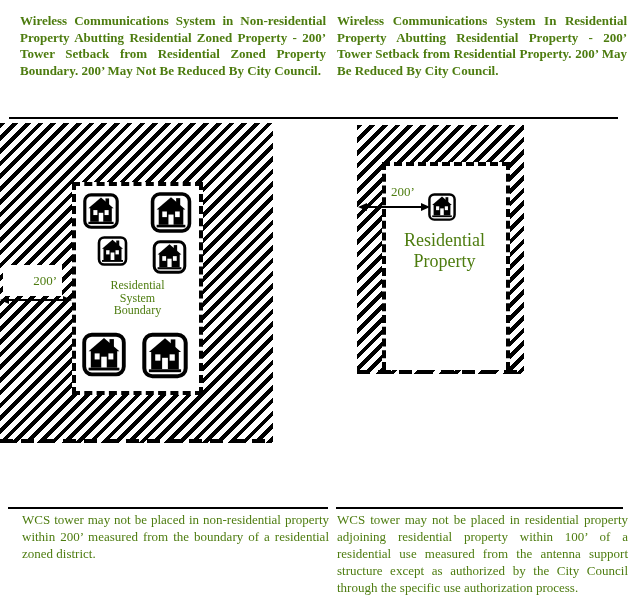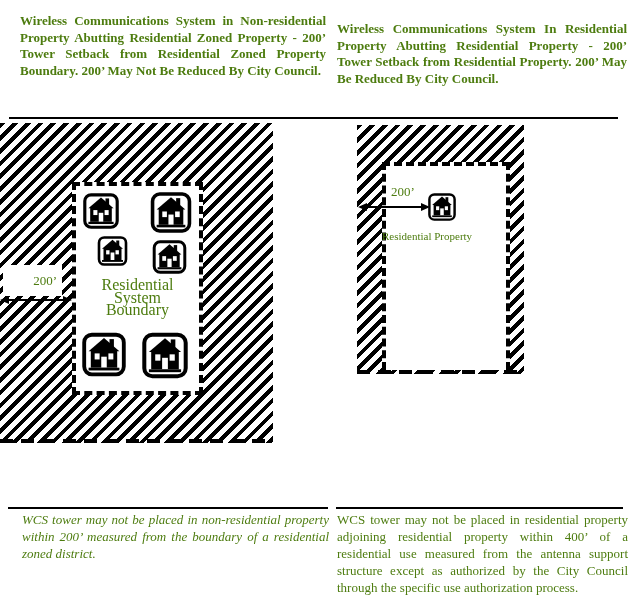--- a/index.html
+++ b/index.html
@@ -2,54 +2,54 @@
 <html><head>
 <meta charset="utf-8">
 <style>
   html,body{margin:0;padding:0;background:#ffffff;}
   #page{position:relative;width:632px;height:616px;background:#ffffff;color:#4d7c0f;
         font-family:"Liberation Serif","DejaVu Serif",serif;overflow:hidden;}
 
   
   .title{position:absolute;font-weight:bold;font-size:13px;line-height:16.5px;text-align:justify;}
   #title-left{left:20px;top:13px;width:306px;}
-  #title-right{left:337px;top:13px;width:290px;margin-top:8px;}
+  #title-right{left:337px;top:13px;width:290px;}
   .caption{position:absolute;font-size:13px;line-height:17px;text-align:justify;}
-  #caption-left{left:22px;top:511px;width:307px;font-style:italic;}
+  #caption-left{left:22px;top:511px;width:307px;}
   #caption-right{left:337px;top:511px;width:291px;}
 
   
   .rule{position:absolute;background:#000;}
   #rule-top{left:9px;top:117px;width:609px;height:2px;}
   #rule-bottom-left{left:8px;top:507px;width:320px;height:2px;}
   #rule-bottom-right{left:336px;top:507px;width:287px;height:2px;}
 
   
   .hatch{background:repeating-linear-gradient(135deg,#000 0 4px,#fff 4px 9px);}
   .dash-h{background:repeating-linear-gradient(90deg,#000 0 13px,transparent 13px 21px);}
 
   
   #diagram-left{position:absolute;left:0;top:123px;width:273px;height:320px;}
   #dl-hatch{position:absolute;inset:0;}
   #dl-bottom-dash{position:absolute;left:0;bottom:0;width:100%;height:4px;}
   #dl-inner{position:absolute;left:72px;top:59px;width:131px;height:213px;background:#fff;
             border:4px dashed #000;box-sizing:border-box;}
   #dl-zone-text{position:absolute;left:0;top:93px;width:100%;text-align:center;
-                font-size:16px;line-height:12.5px;}
+                font-size:12px;line-height:12.5px;}
   #dl-label{position:absolute;left:3px;top:142px;width:59px;height:31px;background:#fff;
             box-sizing:border-box;display:flex;align-items:center;justify-content:flex-end;
             padding-right:5px;font-size:13px;}
   
   #diagram-right{position:absolute;left:357px;top:125px;width:167px;height:249px;}
   #dr-hatch{position:absolute;inset:0;}
   #dr-inner{position:absolute;left:25px;top:37px;right:14px;bottom:4px;background:#fff;
             border:4px dashed #000;border-bottom:none;box-sizing:border-box;}
   #dr-bottom-dash{position:absolute;left:0;bottom:0;width:161px;height:4px;}
   #dr-label{position:absolute;left:32px;top:59px;background:#fff;padding:0 2px;font-size:13px;}
-  #dr-zone-text{position:absolute;left:25px;top:105px;width:125px;text-align:left;font-size:11px;}
+  #dr-zone-text{position:absolute;left:25px;top:105px;width:125px;text-align:center;font-size:18px;}
 
   
   .arrow{position:absolute;display:flex;align-items:center;height:10px;}
   .arrow .line{flex:1 1 auto;height:2px;background:#000;}
   .arrow .head-l{width:0;height:0;border-right:9px solid #000;
                  border-top:4px solid transparent;border-bottom:4px solid transparent;}
   .arrow .head-r{width:0;height:0;border-left:9px solid #000;
                  border-top:4px solid transparent;border-bottom:4px solid transparent;}
   #dl-arrow{left:0;top:172px;width:72px;}
   #dr-arrow{left:1px;top:77px;width:72px;}
@@ -143,15 +143,15 @@
         <use href="#house-sym"></use>
       </svg>
 
     <div id="dr-zone-text">Residential Property</div>
   </div>
 
   <div id="rule-bottom-left" class="rule"></div>
   <div id="rule-bottom-right" class="rule"></div>
 
   <div id="caption-left" class="caption">WCS tower may not be placed in non-residential property within 200’ measured from the boundary of a residential zoned district.</div>
-  <div id="caption-right" class="caption">WCS tower may not be placed in residential property adjoining residential property within 400’ of a residential use measured from the antenna support structure except as authorized by the City Council through the specific use authorization process.</div>
+  <div id="caption-right" class="caption">WCS tower may not be placed in residential property adjoining residential property within 100’ of a residential use measured from the antenna support structure except as authorized by the City Council through the specific use authorization process.</div>
 
 </div>
 
 </body></html>

